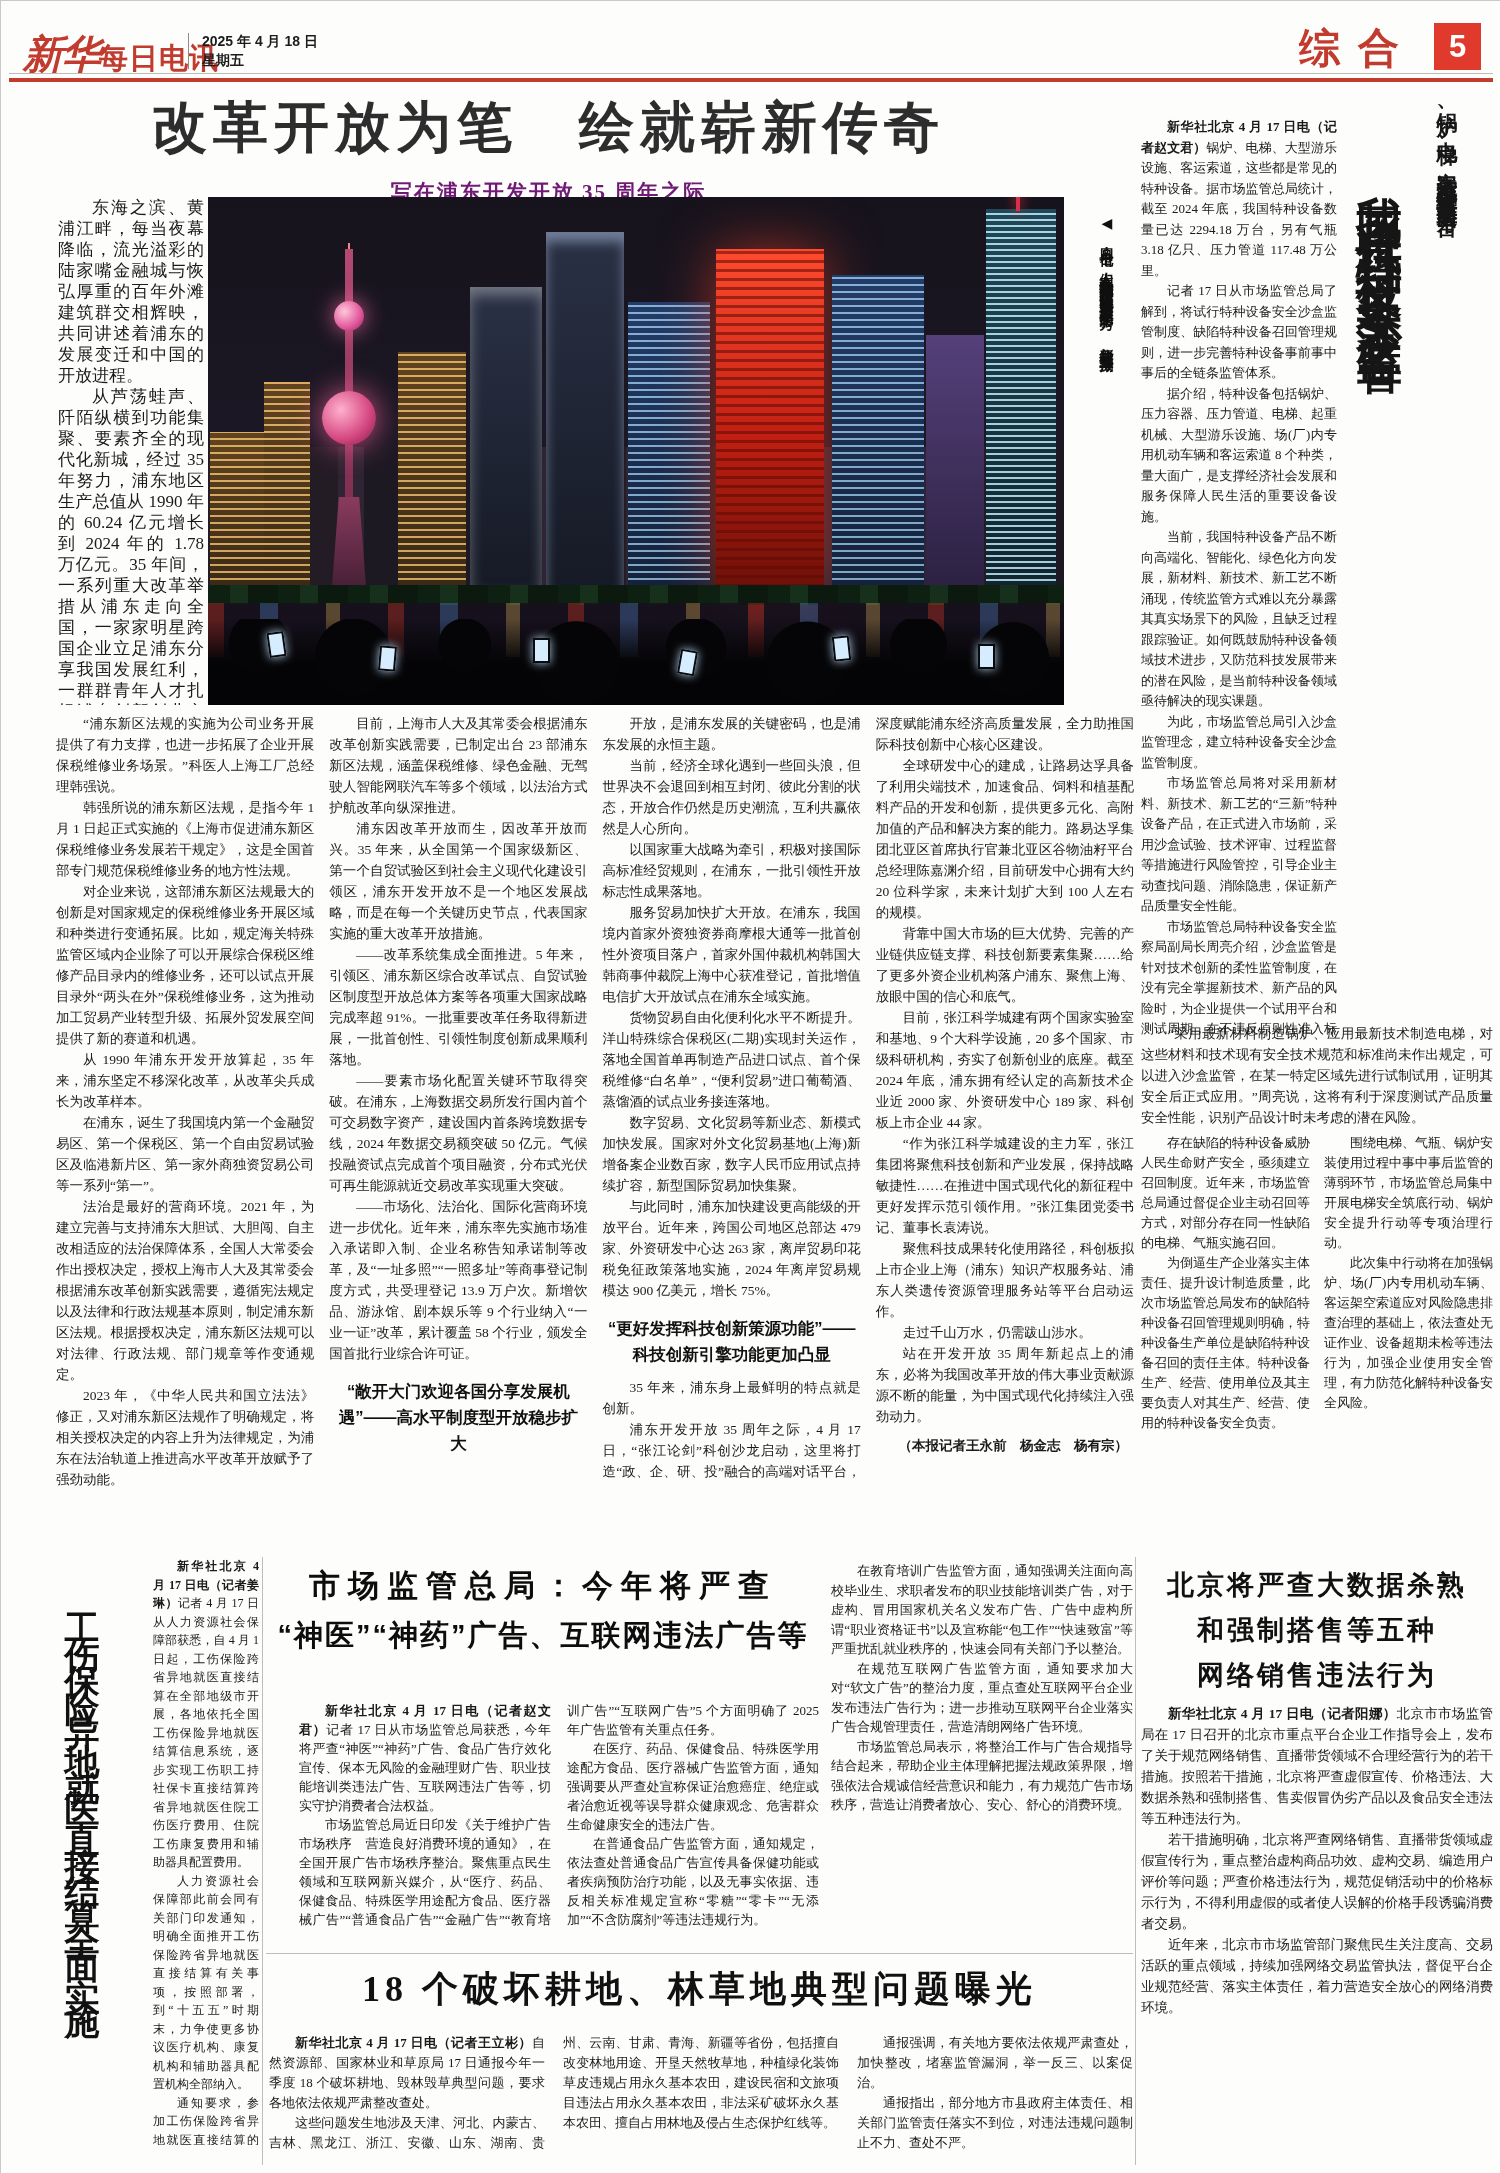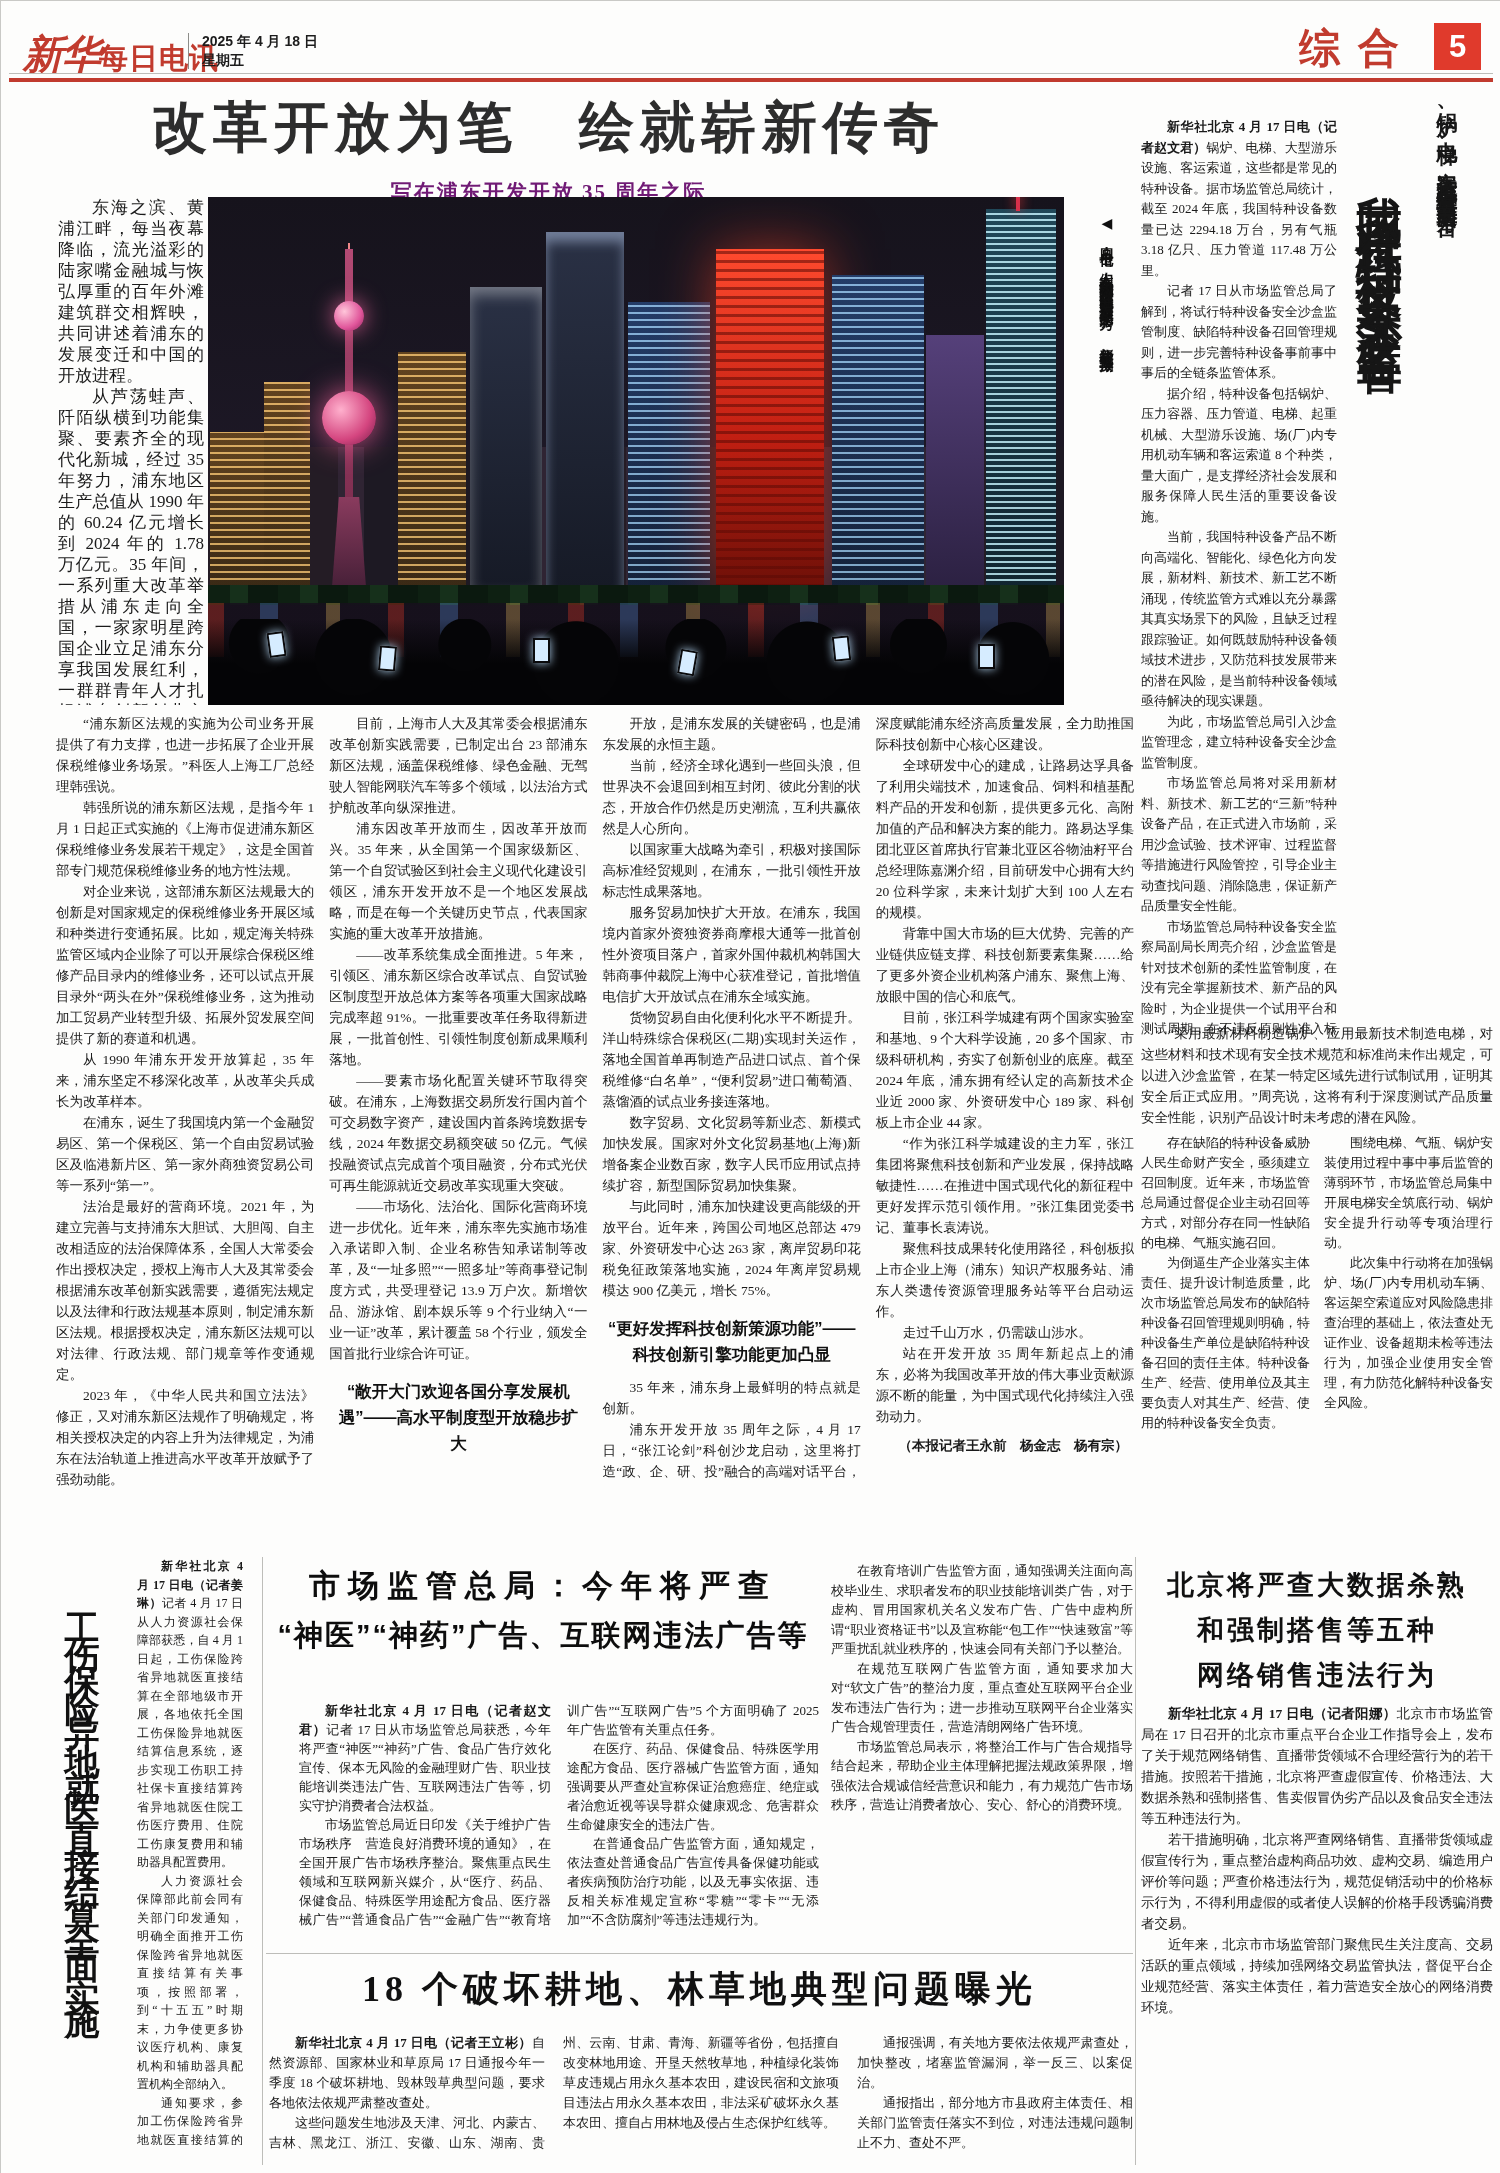--- a/index.html
+++ b/index.html
@@ -93,21 +93,21 @@
             font-size:46px;font-weight:900;letter-spacing:11px;line-height:68px;color:#161616;}
   .sp-lede{position:absolute;left:1427px;top:94px;width:38px;height:552px;writing-mode:vertical-rl;
            font-size:21px;font-weight:bold;letter-spacing:3px;line-height:38px;color:#161616;}
   .sp-wide{position:absolute;left:1140px;top:1022px;width:352px;height:104px;overflow:hidden;}
   .sp-tail{position:absolute;left:1140px;top:1132px;width:352px;height:418px;overflow:hidden;
            column-count:2;column-gap:14px;font-size:13px;line-height:20px;}
   .byl{font-weight:bold;}
   
   .gs-vhead{position:absolute;left:56px;top:1584px;width:94px;height:512px;writing-mode:vertical-lr;
             font-size:35px;font-weight:600;letter-spacing:26px;line-height:48px;color:#111;}
-  .gs-body{position:absolute;left:136px;top:1556px;width:106px;height:588px;overflow:hidden;
+  .gs-body{position:absolute;left:152px;top:1556px;width:106px;height:588px;overflow:hidden;
            font-size:12px;line-height:18.5px;}
   .mr-head{position:absolute;left:268px;top:1560px;width:548px;text-align:center;
            font-family:"Liberation Sans",sans-serif;color:#0d0d0d;}
   .mr-head .l1{font-size:31px;font-weight:900;letter-spacing:8px;line-height:50px;}
   .mr-head .l2{font-size:29px;font-weight:900;letter-spacing:2px;line-height:48px;}
   .mr-cols{position:absolute;left:298px;top:1700px;width:520px;height:248px;overflow:hidden;
            column-count:2;column-gap:16px;font-size:13px;line-height:19px;}
   .mr-col3{position:absolute;left:830px;top:1560px;width:302px;height:388px;overflow:hidden;
            font-size:13px;line-height:19.5px;}
   .fl-head{position:absolute;left:265px;top:1964px;width:867px;text-align:center;

